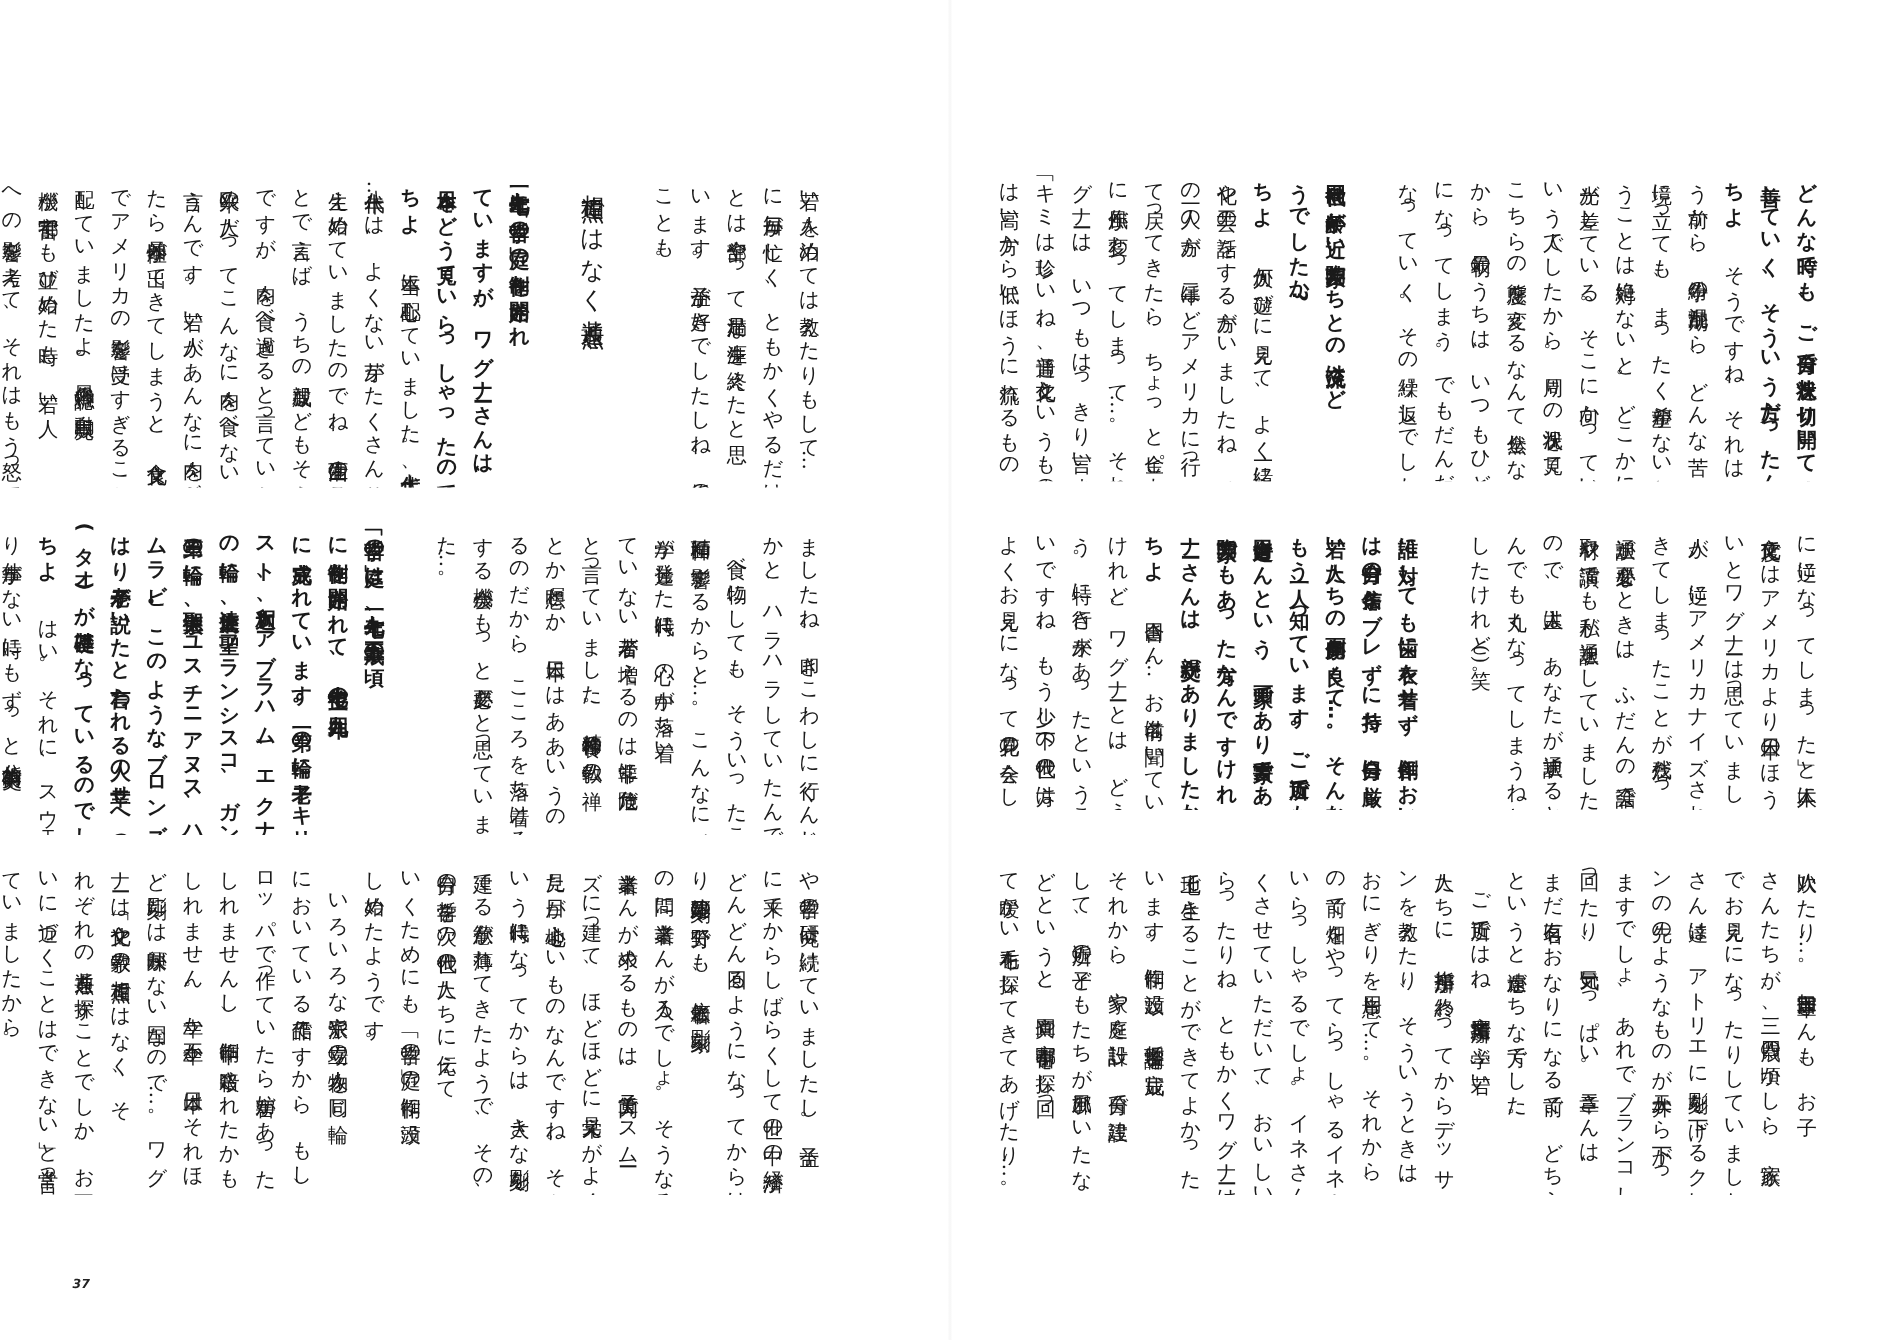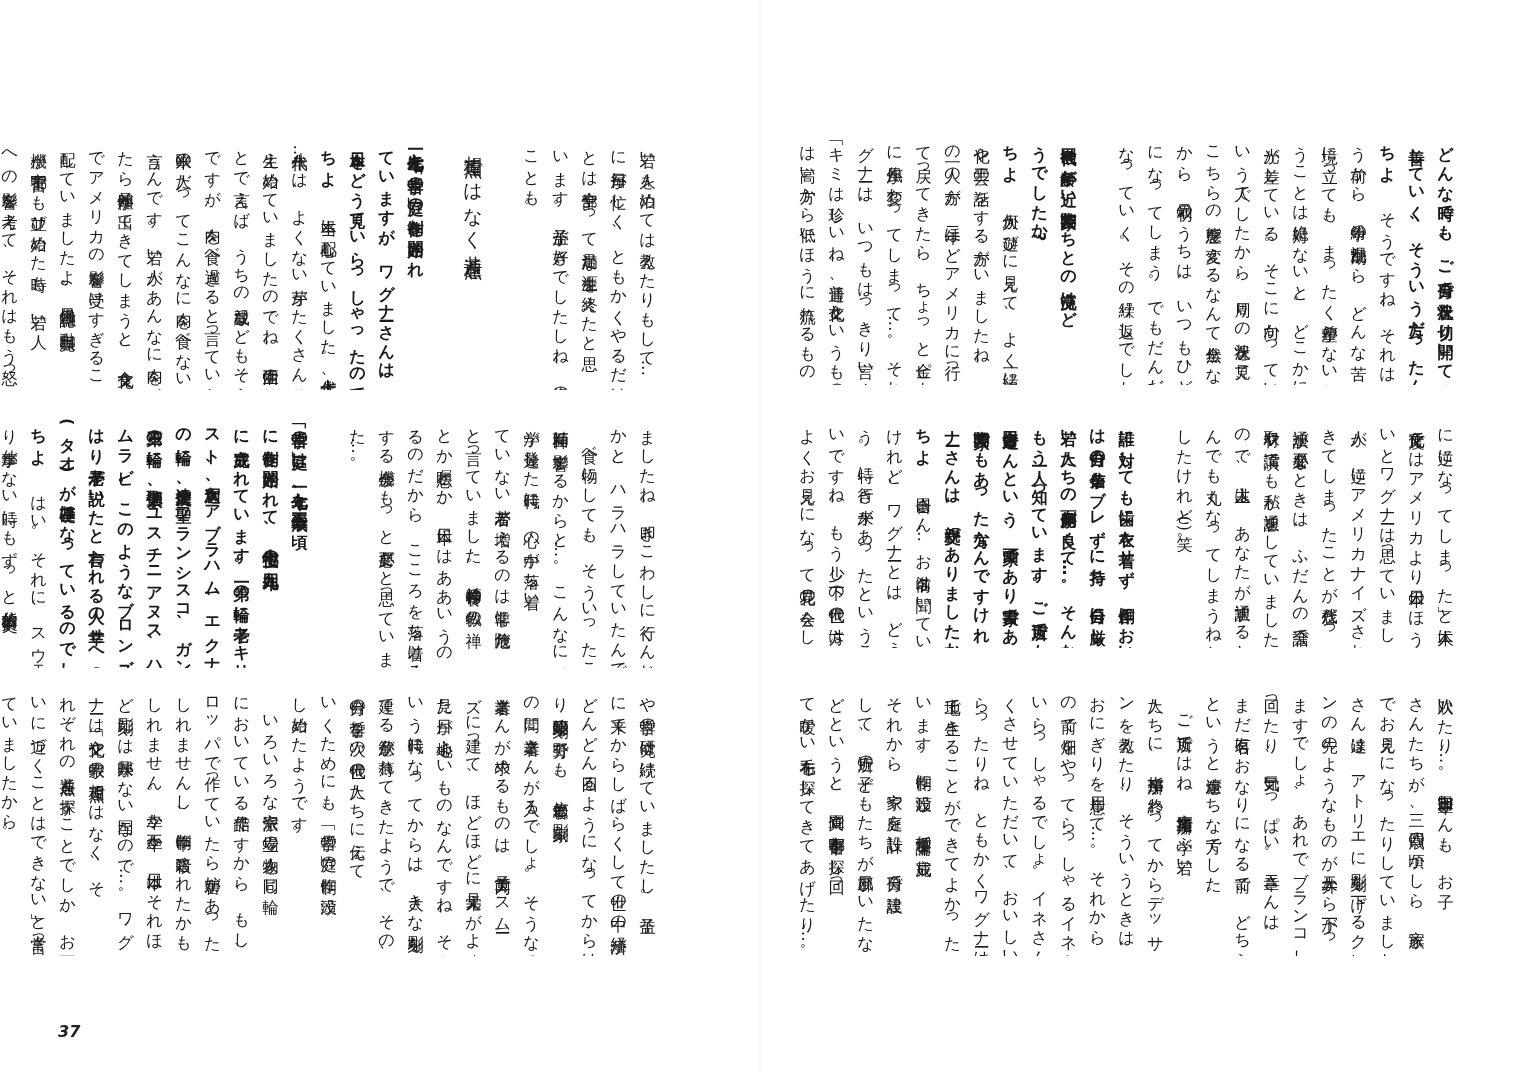--- a/index.html
+++ b/index.html
@@ -36,21 +36,21 @@
   #r-top { right: 60px; top: 135px; height: 250px; }
   #r-mid { right: 60px; top: 418px; height: 230px; }
   #r-bot { right: 60px; top: 686px; height: 270px; }
 
   
   #l-top { right: 98px; top: 140px; height: 250px; }
   #l-mid { right: 98px; top: 418px; height: 250px; }
   #l-bot { right: 98px; top: 686px; height: 270px; }
 
   .folio {
-    position: absolute; top: 1022px; font-size: 16px;
+    position: absolute; top: 1022px; font-size: 10px;
     font-family: "DejaVu Sans", "Liberation Sans", sans-serif; color: #222;
   }
   .folio-left { left: 58px; font-style: italic; font-weight: bold; }
 </style>
 </head>
 <body>
 
 <div class="spread">
 
   <div class="page page-left">

